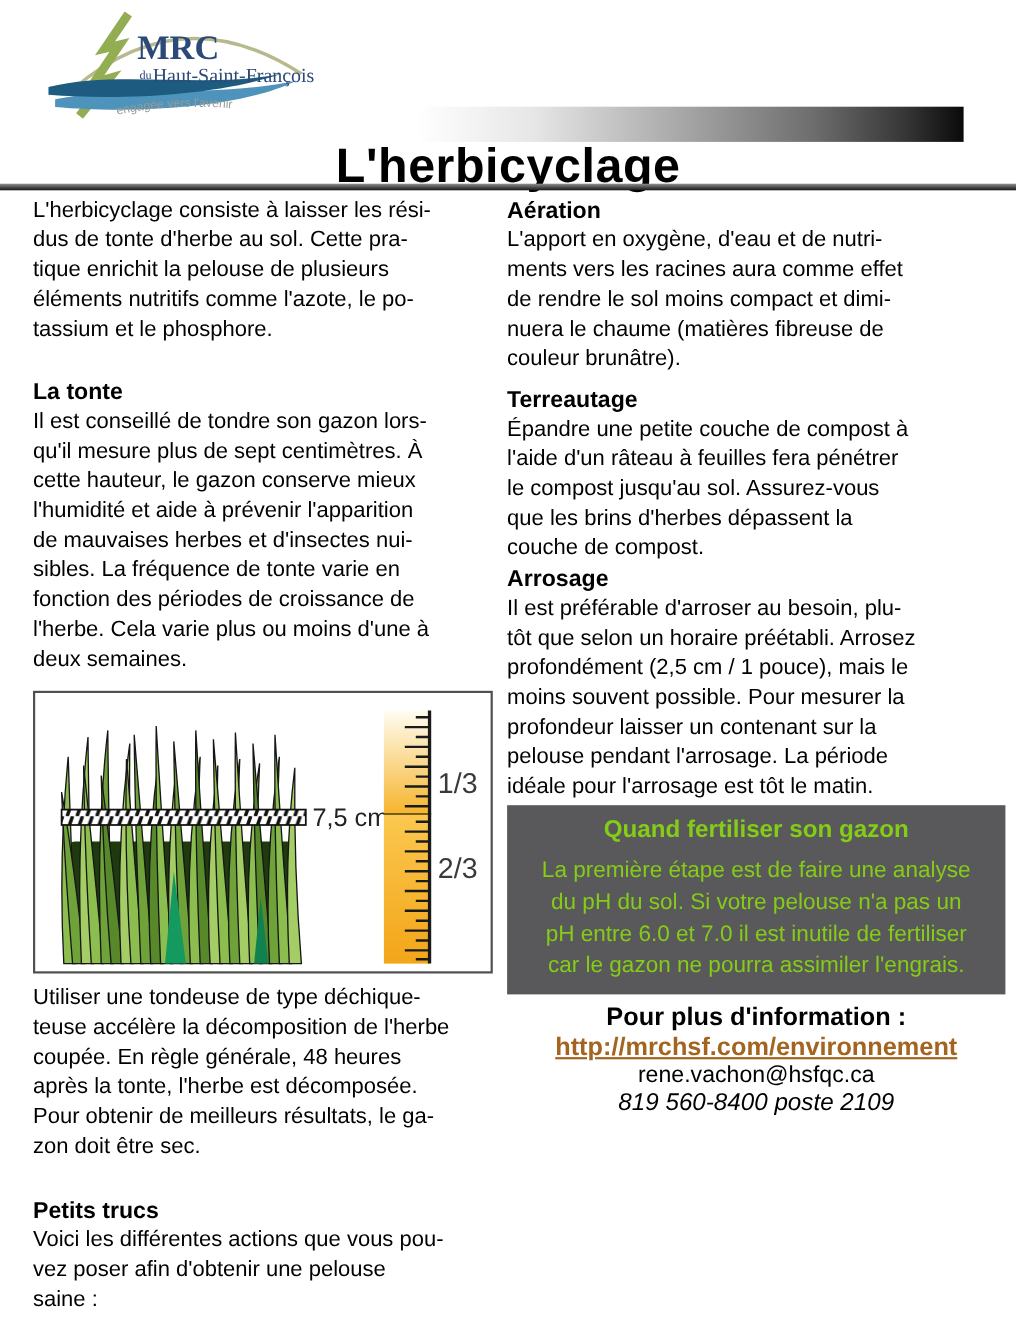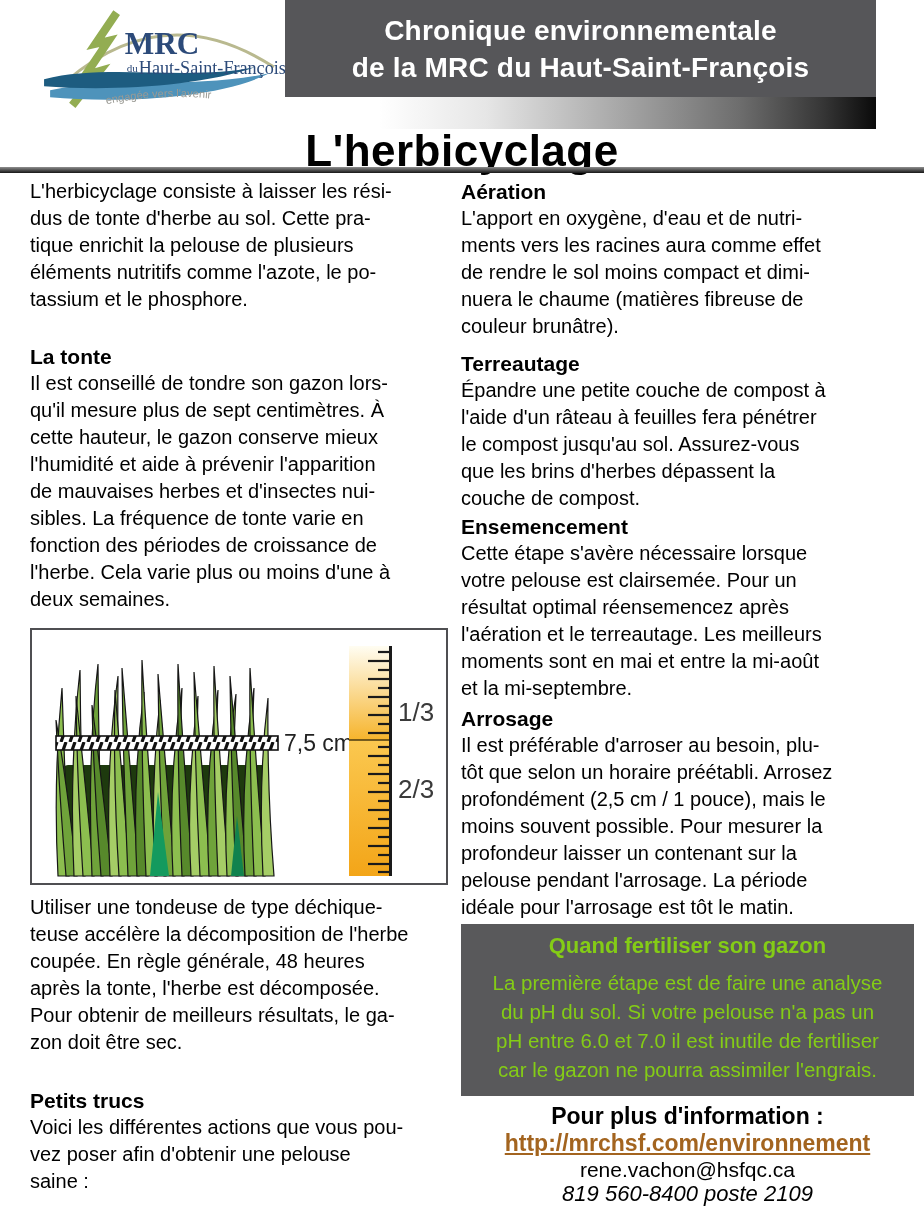--- a/index.html
+++ b/index.html
@@ -55,26 +55,20 @@
       <text x="88" y="47" font-family="Liberation Serif, serif" font-size="31" font-weight="bold" fill="#2c4a79">MRC</text>
       <text x="90" y="65" font-family="Liberation Serif, serif" font-size="11" fill="#2c4a79">du</text>
       <text x="102" y="67" font-family="Liberation Serif, serif" font-size="18" fill="#2c4a79">Haut-Saint-François</text>
       <path id="tagpath" d="M70,97 Q130,84 198,94" fill="none"></path>
       <text font-size="11" fill="#9a9a94">
         <textPath href="#tagpath">engagée vers l'avenir</textPath>
       </text>
     </svg>
   </div>
 
-  <div class="banner">
-    <div class="banner-text">
-      <div>Chronique environnementale</div>
-      <div>de la MRC du Haut-Saint-François</div>
-    </div>
-  </div>
   <div class="fade-strip"></div>
 
   <div class="page-title">L'herbicyclage</div>
   <div class="title-rule"></div>
 
   <div class="col-left">
     <p class="body-text">L'herbicyclage consiste à laisser les rési-
 dus de tonte d'herbe au sol. Cette pra-
 tique enrichit la pelouse de plusieurs
 éléments nutritifs comme l'azote, le po-
@@ -205,29 +199,20 @@
 
     <div class="sec2">
       <p class="sec-head">Terreautage</p>
       <p class="body-text">Épandre une petite couche de compost à
 l'aide d'un râteau à feuilles fera pénétrer
 le compost jusqu'au sol. Assurez-vous
 que les brins d'herbes dépassent la
 couche de compost.</p>
     </div>
 
-    <div class="sec3">
-      <p class="sec-head">Ensemencement</p>
-      <p class="body-text">Cette étape s'avère nécessaire lorsque
-votre pelouse est clairsemée. Pour un
-résultat optimal réensemencez après
-l'aération et le terreautage. Les meilleurs
-moments sont en mai et entre la mi-août
-et la mi-septembre.</p>
-    </div>
 
     <div>
       <p class="sec-head">Arrosage</p>
       <p class="body-text">Il est préférable d'arroser au besoin, plu-
 tôt que selon un horaire préétabli. Arrosez
 profondément (2,5 cm / 1 pouce), mais le
 moins souvent possible. Pour mesurer la
 profondeur laisser un contenant sur la
 pelouse pendant l'arrosage. La période
 idéale pour l'arrosage est tôt le matin.</p>

